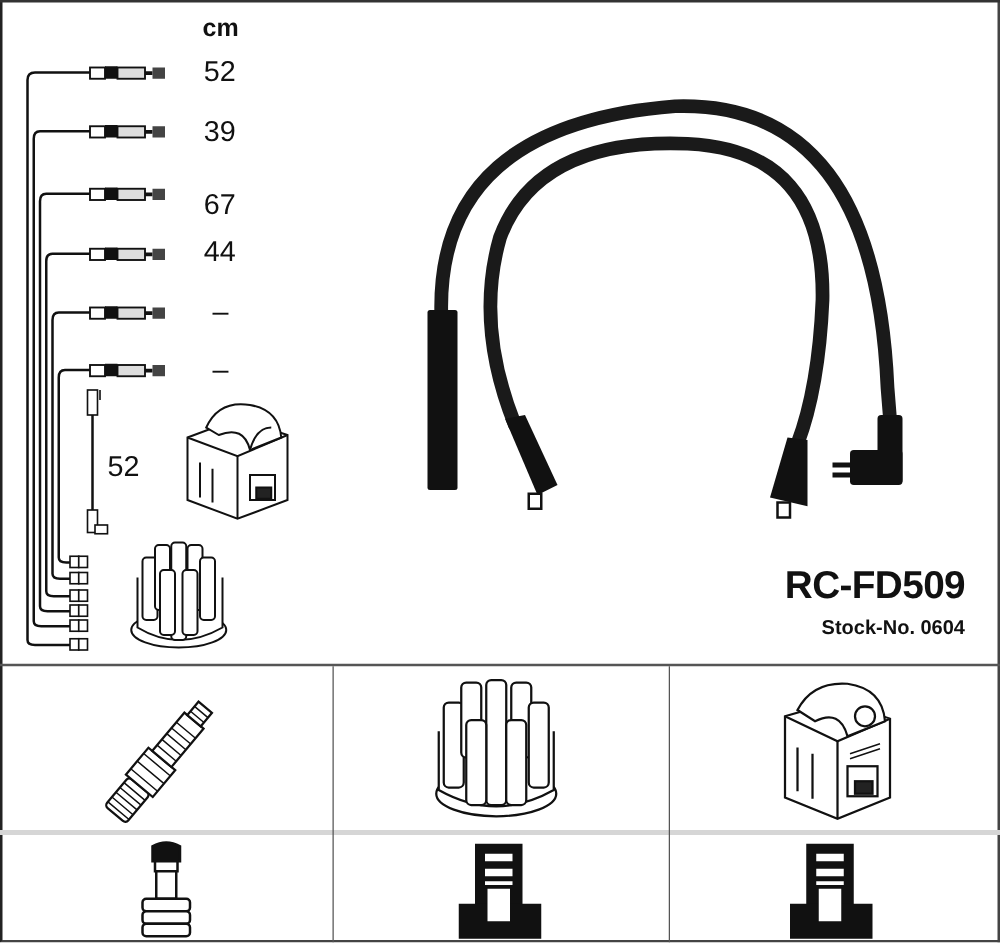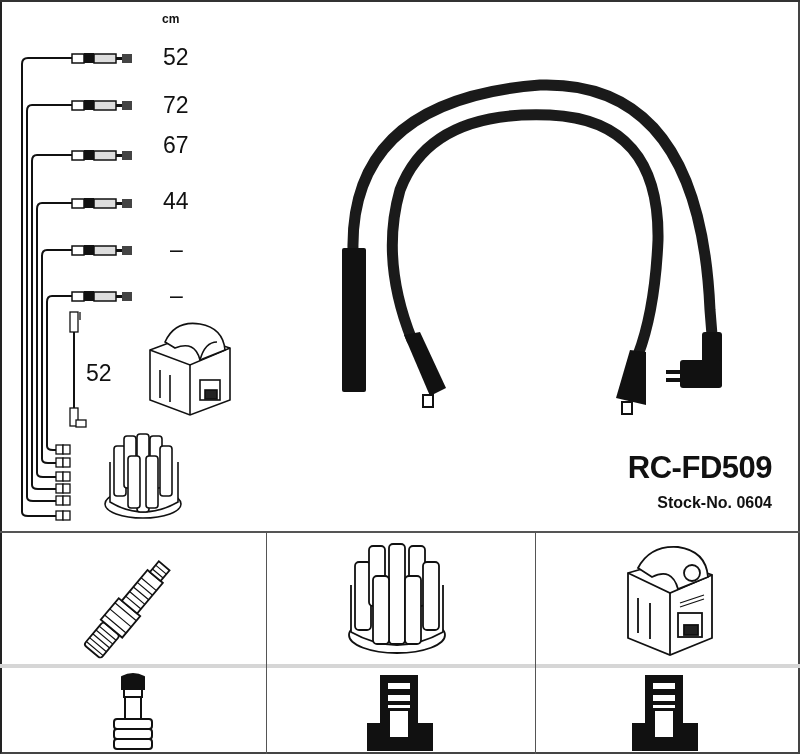--- a/index.html
+++ b/index.html
@@ -3,37 +3,37 @@
 <meta charset="utf-8">
 <style>
   html, body { margin:0; padding:0; background:#fff; }
   body { width:800px; height:754px; position:relative; overflow:hidden; font-family:"Liberation Sans", sans-serif; }
   .frame { position:absolute; left:0; top:0; width:798px; height:752px; border:1px solid #333; border-left:2px solid #222; border-right:2px solid #444; border-bottom:2px solid #444; box-sizing:border-box; width:800px; height:754px; }
   .top-border { position:absolute; left:0; top:0; width:800px; height:2px; background:#333; }
   .divider-h { position:absolute; left:0; width:800px; height:2px; background:#555; }
   .divider-h.light { height:4px; background:#d6d6d6; }
   .divider-v { position:absolute; top:533px; width:1px; height:221px; background:#555; }
   .txt { position:absolute; color:#111; }
-  .cm { left:162px; top:12px; font-weight:bold; font-size:12px; }
+  .cm { left:162px; top:12px; font-weight:bold; font-size:20px; }
   .len { left:163px; font-size:23px; }
   .part { right:28px; top:450px; font-weight:bold; font-size:31px; letter-spacing:-0.5px;margin-left:40px; }
   .stock { right:28px; top:494px; font-weight:bold; font-size:16px; }
   .short52 { left:86px; top:360px; font-size:23px; }
   svg { position:absolute; overflow:visible; }
 </style>
 </head>
 <body>
 
 <div class="frame"></div>
 <div class="top-border"></div>
 
 <div class="txt cm">cm</div>
 <div class="txt len" style="top:44px">52</div>
-<div class="txt len" style="top:92px">72</div>
-<div class="txt len" style="top:132px">67</div>
+<div class="txt len" style="top:92px">39</div>
+<div class="txt len" style="top:150px">67</div>
 <div class="txt len" style="top:188px">44</div>
 <div class="txt len" style="top:236px;left:170px">–</div>
 <div class="txt len" style="top:282px;left:170px">–</div>
 <div class="txt short52">52</div>
 
 <svg width="160" height="500" style="left:0;top:0">
   <g stroke="#111" stroke-width="2" fill="none">
     <path d="M72,58 H28 Q22,58 22,64 V512 Q22,516 28,516 H56"></path>
     <path d="M72,105 H32 Q27,105 27,111 V497 Q27,501 33,501 H56"></path>
     <path d="M72,155 H37 Q32,155 32,161 V485 Q32,489 38,489 H56"></path>

